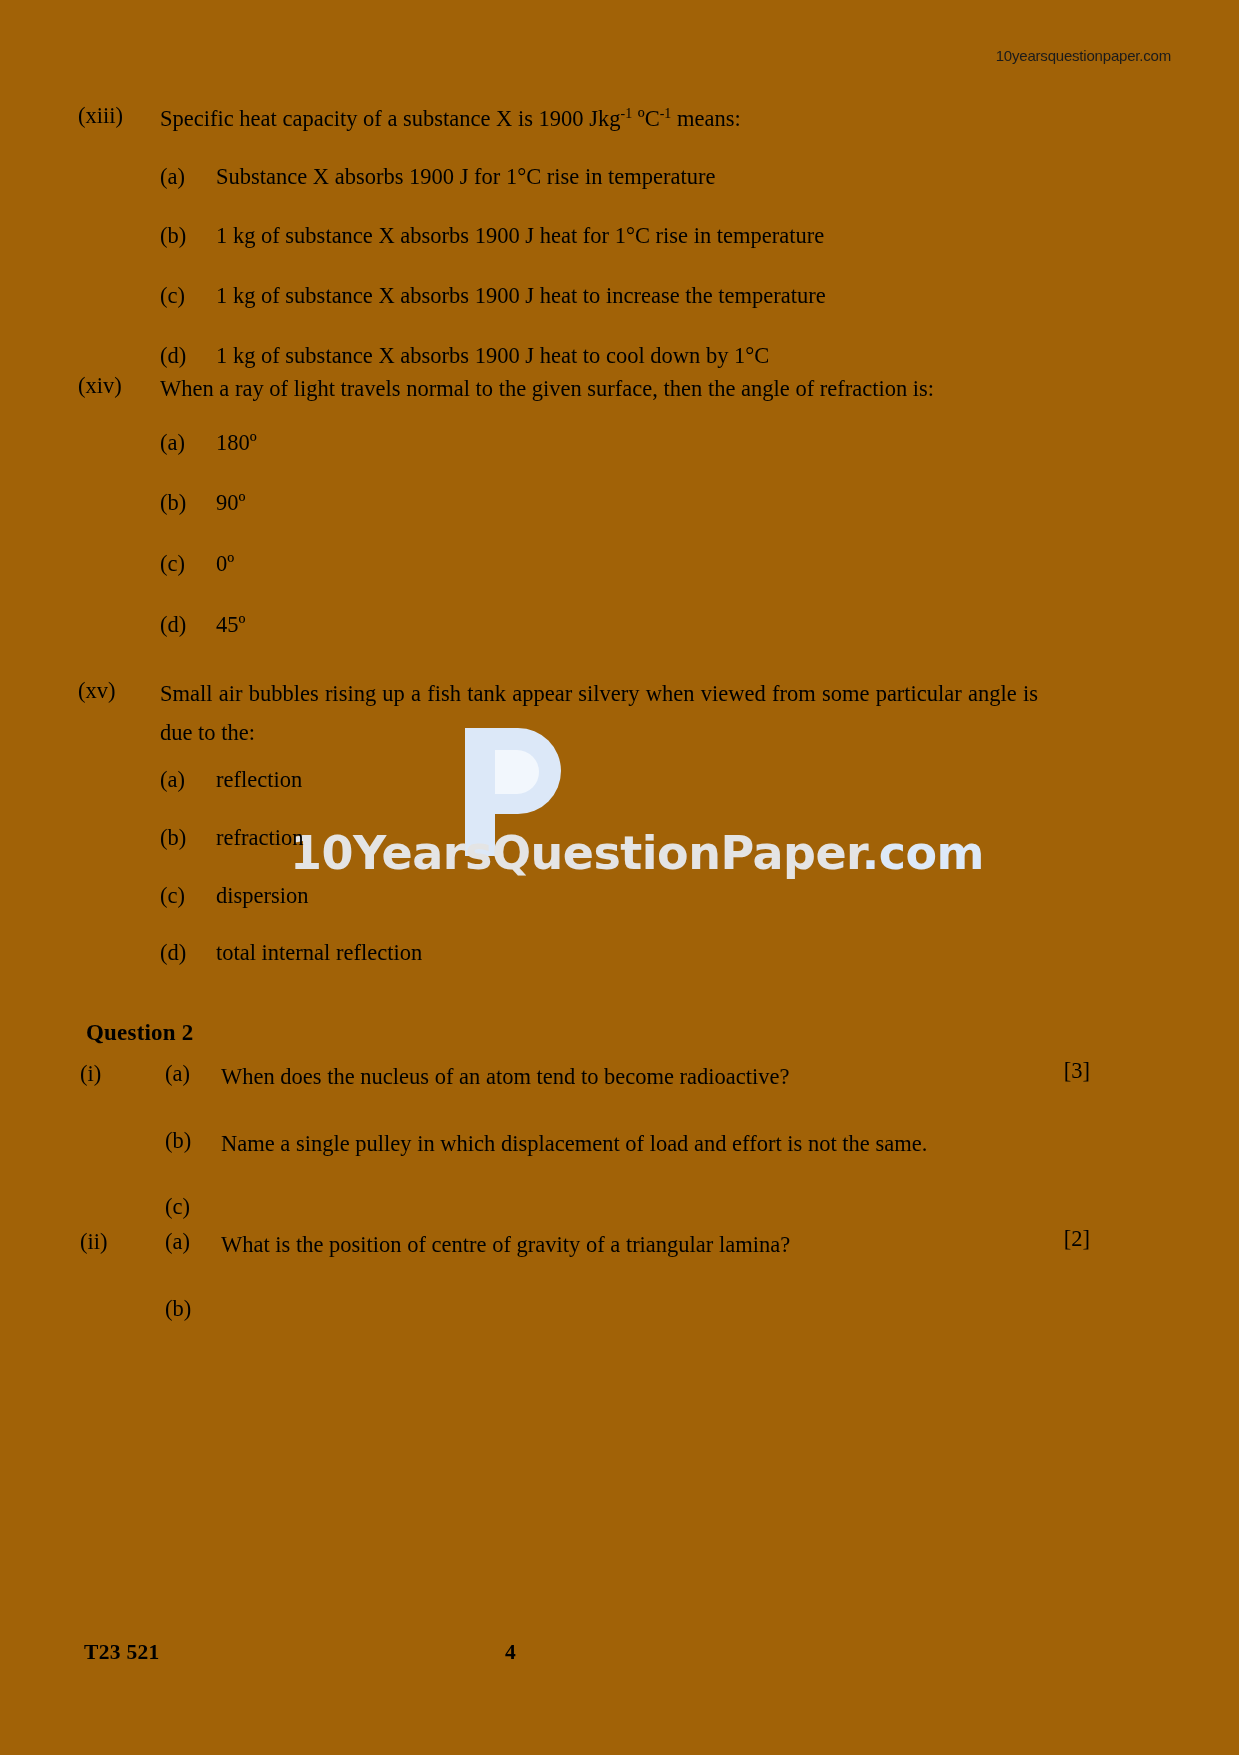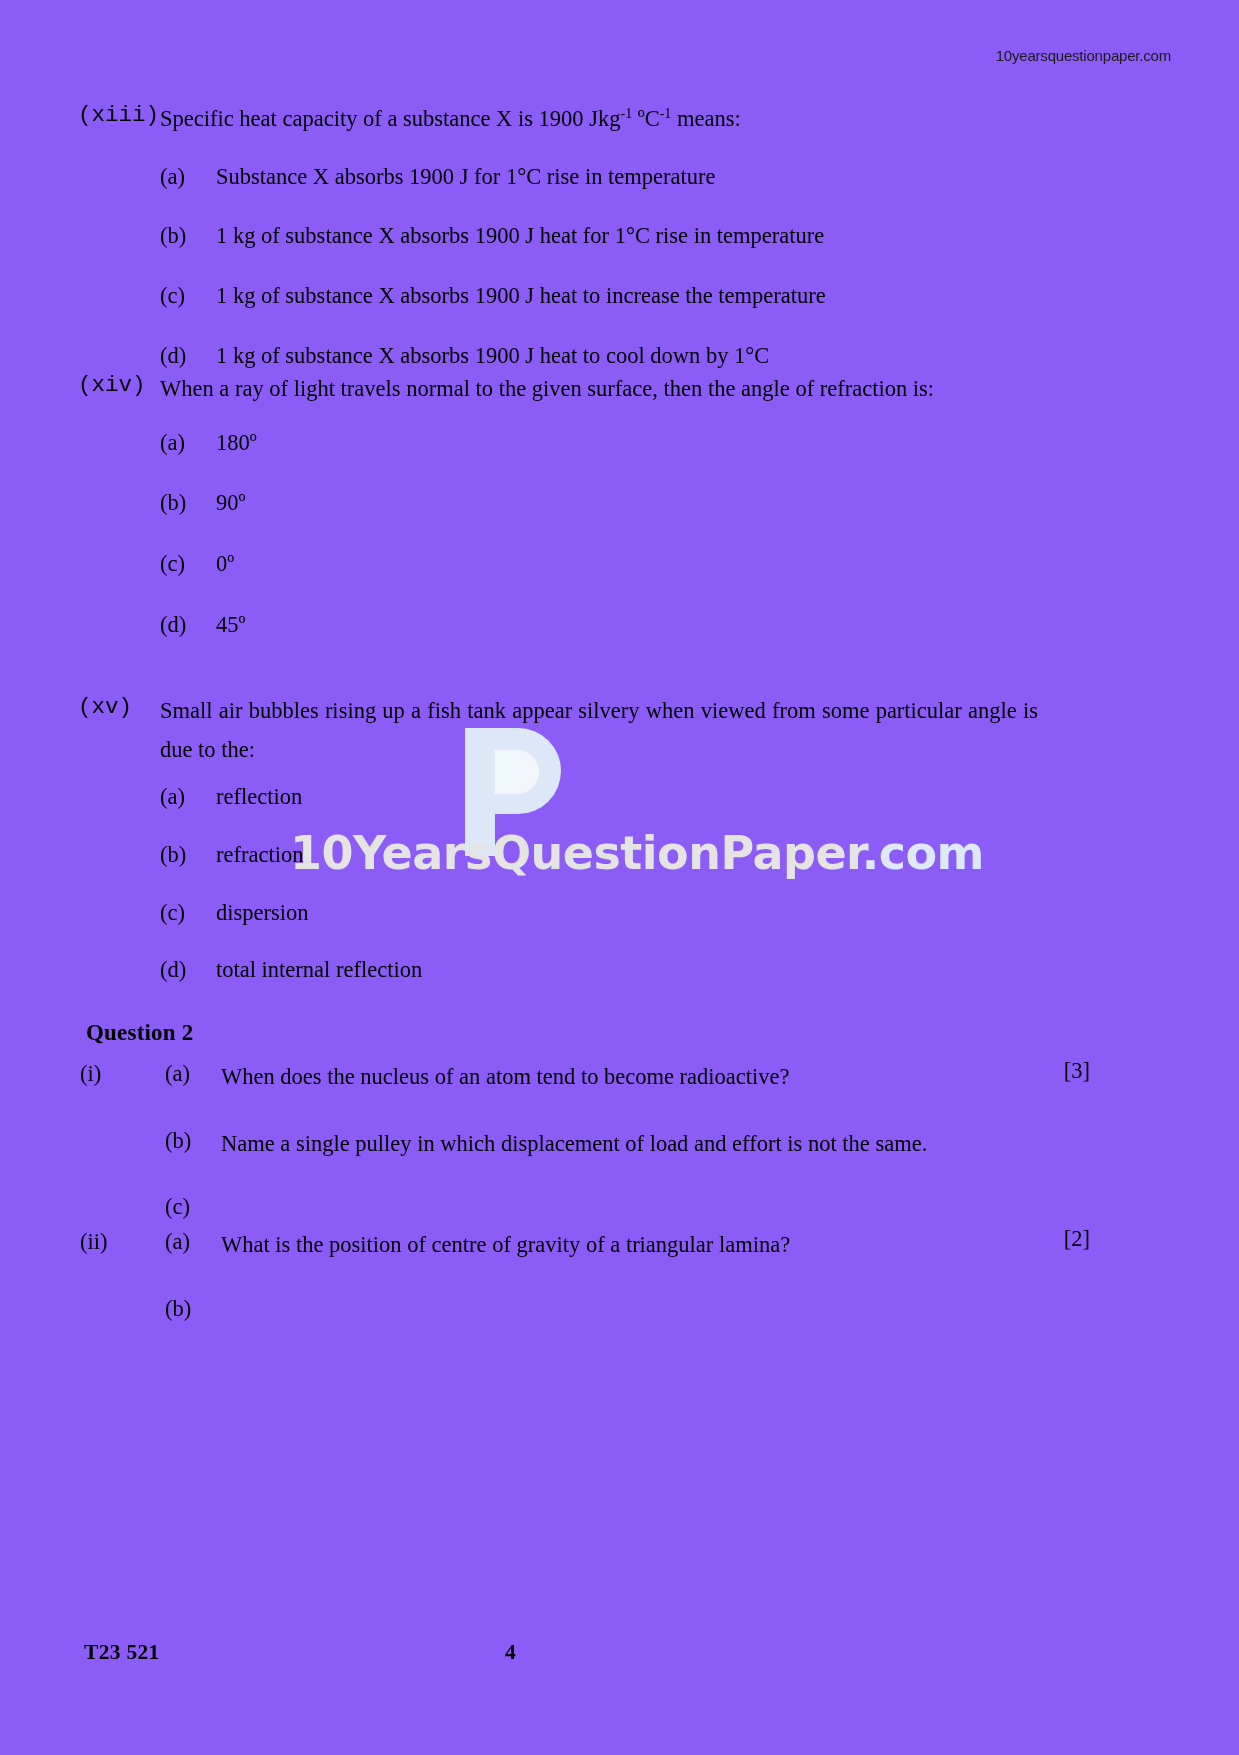--- a/index.html
+++ b/index.html
@@ -13,21 +13,21 @@
     height: 1755px;
     position: relative;
     font-family: "Liberation Serif", "DejaVu Serif", serif;
     color: #000000;
     overflow: hidden;
   }
 
   .page {
     position: absolute;
     inset: 0;
-    background: #8b5cf6;
+    background: #a16207;
   }
 
   
   .site-credit {
     position: absolute;
     top: 47px;
     right: 68px;
     font-family: "Liberation Sans", "DejaVu Sans", sans-serif;
     font-size: 15px;
     color: #1b1b1b;
@@ -118,21 +118,20 @@
   }
 
   .roman {
     width: 92px;
     flex: 0 0 92px;
     text-align: left;
     padding-left: 10px;
     font-size: 22.5px;
     line-height: 1.42;
     box-sizing: border-box;
-    font-family: Liberation Mono, monospace;
   }
   .stem {
     flex: 1 1 auto;
     font-size: 22.5px;
     line-height: 1.72;
     padding-right: 40px;
   }
   .stem.justify { text-align: justify; text-justify: inter-word; }
 
   .optrow {
@@ -155,21 +154,21 @@
 
   
   #blk-xiii { position: absolute; left: 68px; top: 100px; width: 1010px; }
   #blk-xiii .opts { margin-top: 22px; padding-left: 92px; }
   #blk-xiii .optrow { margin-bottom: 27px; }
 
   #blk-xiv { position: absolute; left: 68px; top: 370px; width: 1010px; }
   #blk-xiv .opts { margin-top: 18px; padding-left: 92px; }
   #blk-xiv .optrow { margin-bottom: 28px; }
 
-  #blk-xv { position: absolute; left: 68px; top: 675px; width: 1010px; margin-top: 17px; }
+  #blk-xv { position: absolute; left: 68px; top: 675px; width: 1010px; }
   #blk-xv .opts { margin-top: 12px; padding-left: 92px; }
   #blk-xv .optrow { margin-bottom: 25px; }
 
   #blk-q2head {
     position: absolute;
     left: 86px;
     top: 1020px;
     font-size: 23px;
     font-weight: bold;
     letter-spacing: 0.2px;

